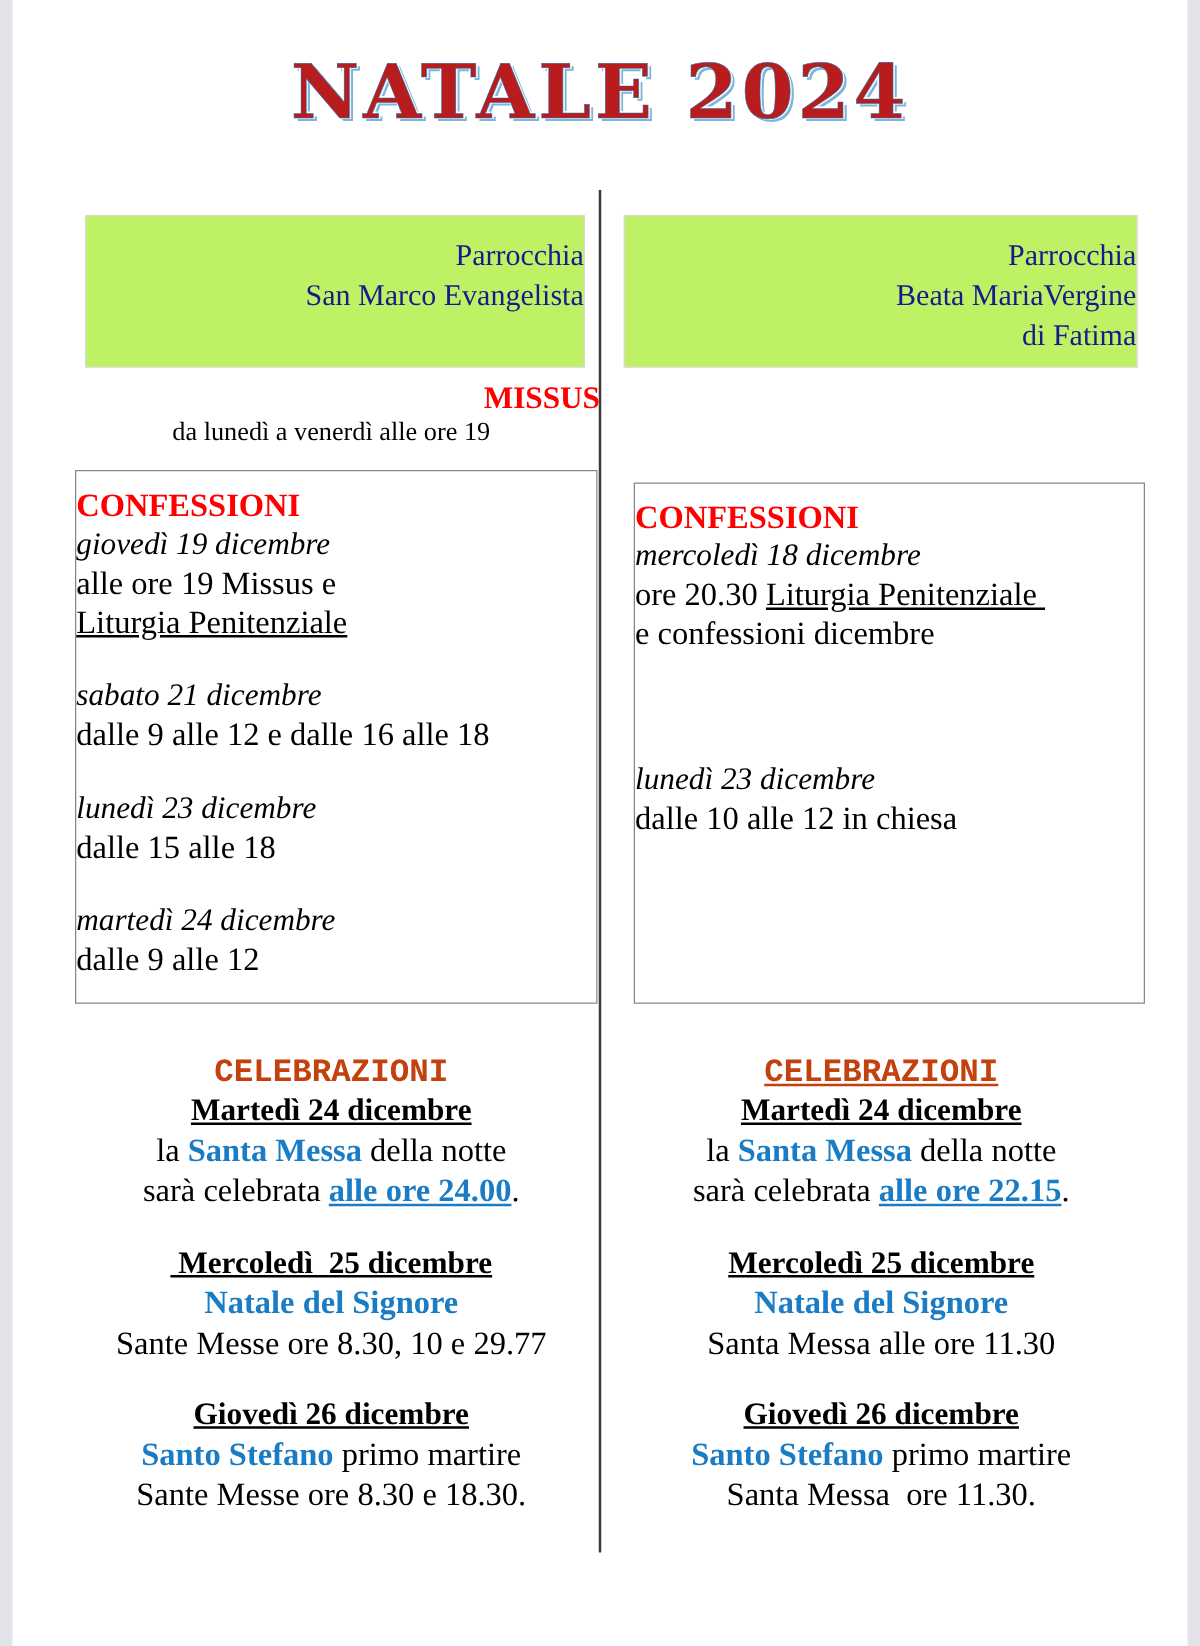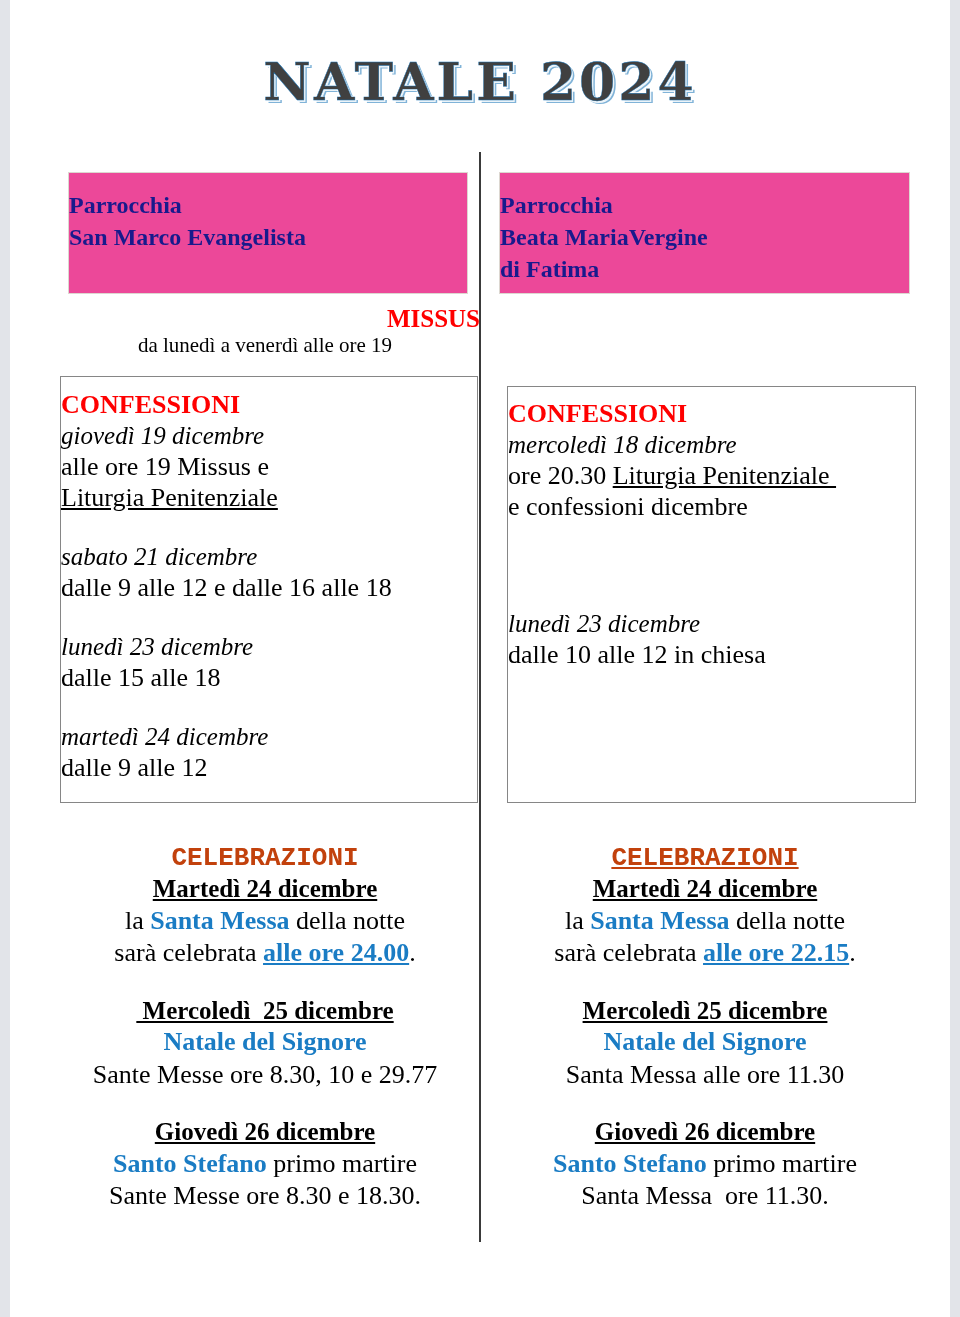--- a/index.html
+++ b/index.html
@@ -36,53 +36,52 @@
   .title-wrap {
     position: absolute;
     left: 0;
     top: 44px;
     width: 940px;
     text-align: center;
   }
   .title {
     display: inline-block;
     font-family: "DejaVu Serif", "Liberation Serif", serif;
-    font-size: 52px;
+    font-size: 60px;
     line-height: 1;
     font-weight: 700;
     letter-spacing: 3px;
-    color: #404040;
+    color: #b91c1c;
     text-shadow:
       -1.5px -1.5px 0 #ffffff,
        1.5px  1.5px 0 rgba(255,255,255,0.85),
        3px 3px 0 rgba(24,116,184,0.55);
-    margin-top: 12px;
     -webkit-text-stroke: 0.4px #1874b8;
   }
 
   
   .divider {
     position: absolute;
     left: 469px;
     top: 152px;
     width: 2px;
     height: 1090px;
     background: #3a3a3a;
   }
 
   
   .parish-box {
     position: absolute;
     top: 172px;
-    background: #ec4899;
+    background: #bef264;
     border: 1px solid #dcd7d0;
     box-sizing: border-box;
-    text-align: left;
+    text-align: right;
     color: #181a8c;
-    font-weight: 700;
+    font-weight: 400;
     font-size: 24px;
     line-height: 1.34;
     padding-top: 16px;
   }
   .parish-left  { left: 58px;  width: 400px; height: 122px; }
   .parish-right { left: 489px; width: 411px; height: 122px; }
   .parish-box div { white-space: pre; }
 
   
   .missus {

